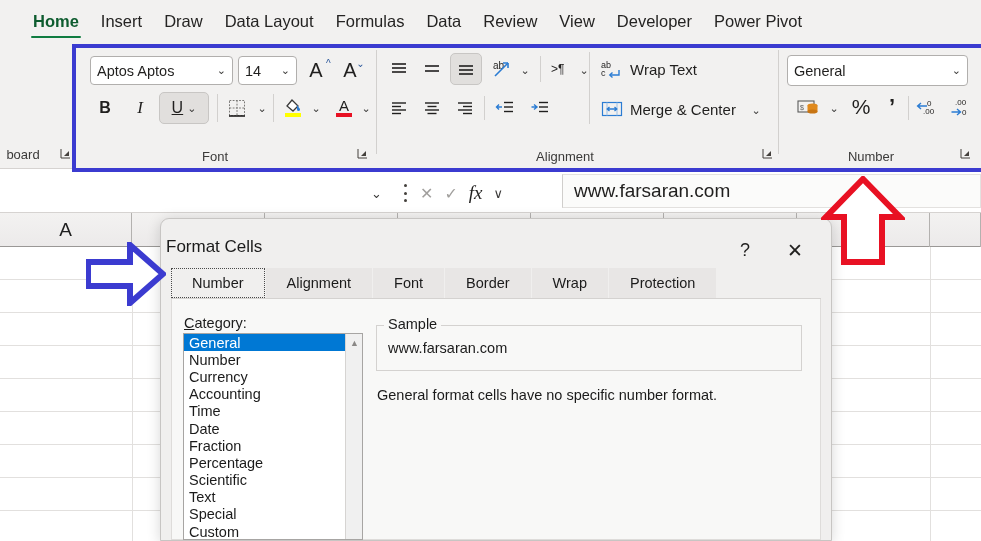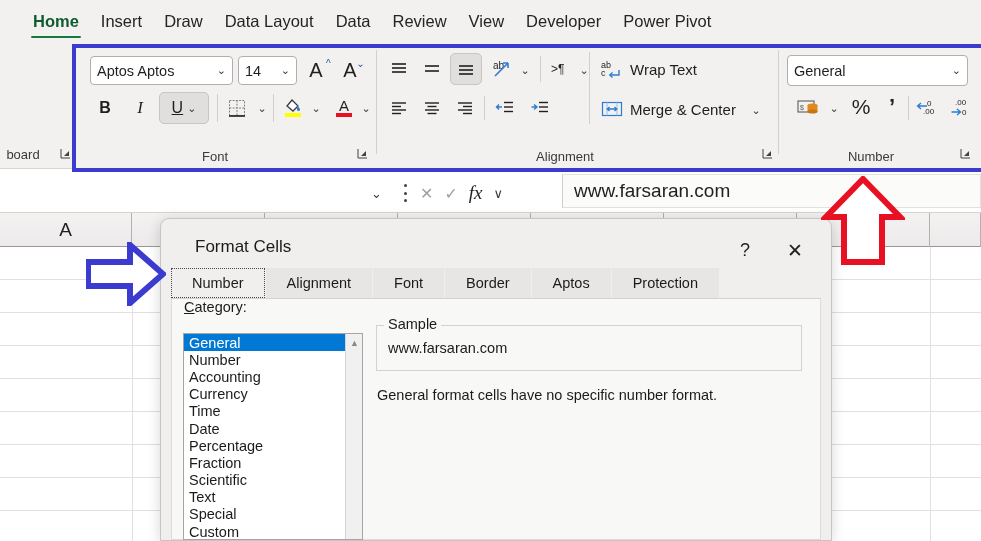--- a/index.html
+++ b/index.html
@@ -142,21 +142,21 @@
 
   
   .dlg {
     position: absolute; left: 160px; top: 218px; width: 672px; height: 323px;
     background: #f0efee; border: 1px solid #c7c5c3;
     border-top-left-radius: 9px; border-top-right-radius: 9px;
     box-shadow: 0 2px 14px rgba(0,0,0,0.16);
     z-index: 50;
   }
   .dlg-title {
-    position: absolute; left: 34px; top: 18px;
+    position: absolute; left: 5px; top: 18px;
     font-size: 17px; color: #1b1b1b;
   }
   .dlg-help {
     position: absolute; right: 72px; top: 17px; width: 28px; height: 28px;
     display: flex; align-items: center; justify-content: center;
     font-size: 18px; color: #201f1e;
   }
   .dlg-close {
     position: absolute; right: 20px; top: 17px; width: 32px; height: 28px;
     display: flex; align-items: center; justify-content: center;
@@ -173,21 +173,21 @@
     border: 1px solid transparent; margin-right: 1px;
   }
   .dtab.sel {
     background: #f0efee; border: 1px dotted #4a4a4a;
   }
   .dlg-body {
     position: absolute; left: 10px; top: 80px; right: 10px; bottom: 0;
     background: #f8f8f7; border: 1px solid #dedcda; border-top: none;
   }
   .cat-label {
-    position: absolute; left: 12px; top: 0;
+    position: absolute; left: 12px; top: 16px;
     font-size: 14.5px; color: #1b1b1b;
   }
   .cat-label u { text-decoration: underline; }
   .listbox {
     position: absolute; left: 11px; top: 34px; width: 180px; bottom: -1px;
     background: #ffffff; border: 1px solid #a7a5a3;
     overflow: hidden;
   }
   .li {
     height: 17.2px; padding-left: 5px; font-size: 14.5px; color: #1b1b1b;
@@ -230,20 +230,23 @@
         <span>Home</span>
       </div>
     <div class="tab">
         <span>Insert</span>
       </div>
     <div class="tab">
         <span>Draw</span>
       </div>
     <div class="tab">
         <span>Data Layout</span>
+      </div>
+    <div class="tab">
+        <span>Formulas</span>
       </div>
     <div class="tab">
         <span>Data</span>
       </div>
     <div class="tab">
         <span>Review</span>
       </div>
     <div class="tab">
         <span>View</span>
       </div>
@@ -556,39 +559,39 @@
       <div class="dtab">
           <span>Alignment</span>
         </div>
       <div class="dtab">
           <span>Font</span>
         </div>
       <div class="dtab">
           <span>Border</span>
         </div>
       <div class="dtab">
-          <span>Aptos</span>
+          <span>Wrap</span>
         </div>
       <div class="dtab">
           <span>Protection</span>
         </div>
     </div>
 
     <div class="dlg-body">
       <div class="cat-label"><u>C</u><span>ategory:</span></div>
 
       <div class="listbox">
         <div class="li sel">General</div>
         <div class="li">Number</div>
+        <div class="li">Currency</div>
         <div class="li">Accounting</div>
-        <div class="li">Currency</div>
         <div class="li">Time</div>
         <div class="li">Date</div>
+        <div class="li">Fraction</div>
         <div class="li">Percentage</div>
-        <div class="li">Fraction</div>
         <div class="li">Scientific</div>
         <div class="li">Text</div>
         <div class="li">Special</div>
         <div class="li">Custom</div>
         <div class="lb-scroll">
           <div class="lb-arrow">▲</div>
         </div>
       </div>
 
       <div class="sample-fs"></div>

